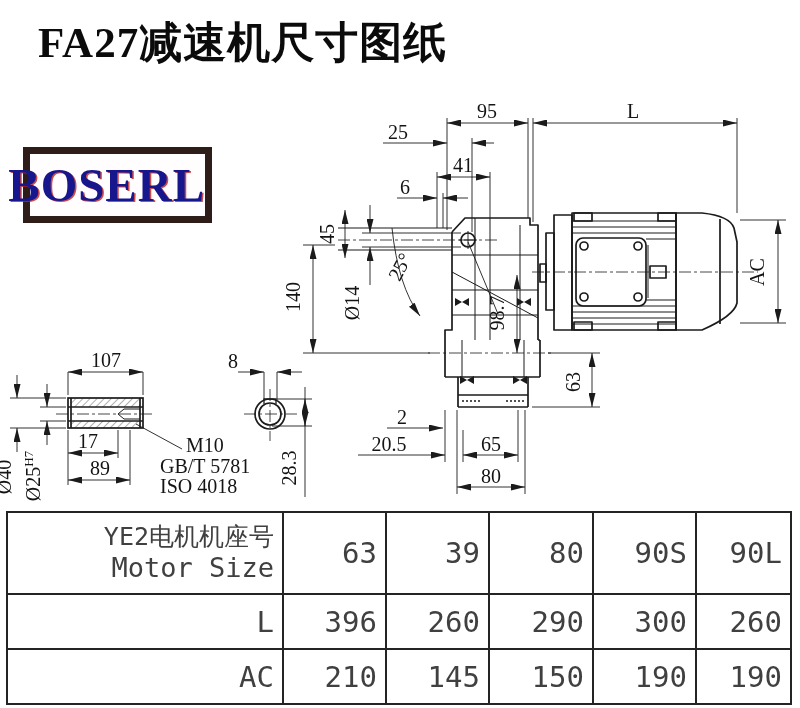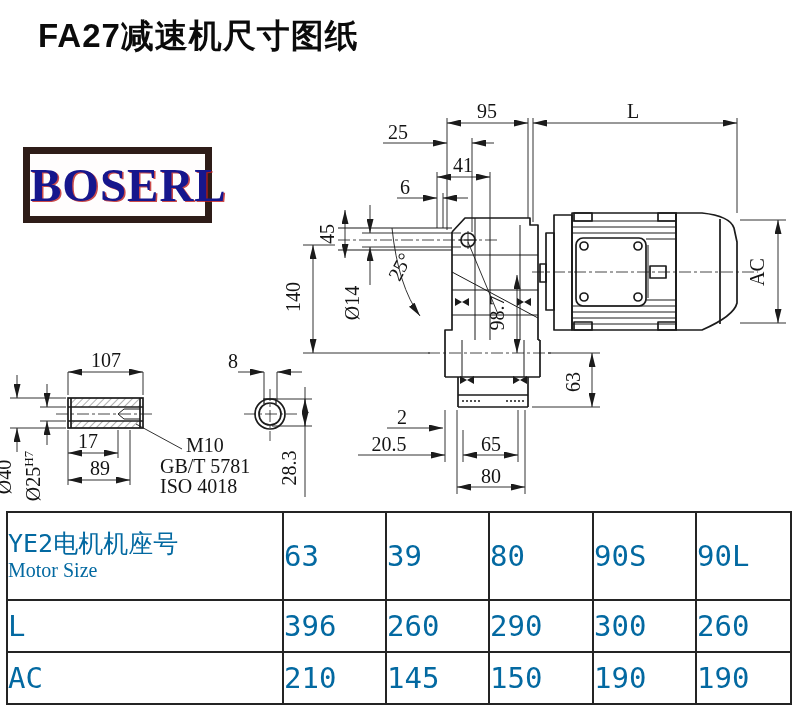--- a/index.html
+++ b/index.html
@@ -2,51 +2,51 @@
 <html><head>
 <meta charset="utf-8">
 <style>
   html,body{margin:0;padding:0;}
   body{
     width:800px;height:708px;position:relative;background:#ffffff;
     font-family:"Liberation Sans",sans-serif;color:#111;overflow:hidden;
   }
   .title{
     position:absolute;left:38px;top:14px;
-    font-family:Liberation Sans, sans-serif;
-    font-size:33px;font-weight:700;letter-spacing:1px;color:#0b0b0b;
+    font-family:Liberation Serif, serif;
+    font-size:43px;font-weight:700;letter-spacing:1px;color:#0b0b0b;
     white-space:nowrap;
   }
   .logo-box{
     position:absolute;left:23px;top:147px;width:175px;height:62px;
     border:7px solid #2e1c18;background:#fffdfd;
-    display:flex;align-items:center;justify-content:flex-start;
+    display:flex;align-items:center;justify-content:flex-end;
   }
   .logo-text{
     font-family:"Liberation Serif",serif;
     font-size:47px;font-weight:600;color:#16168d;line-height:1;
     text-shadow:1.5px 1px 0 rgba(190,30,30,.8);
     letter-spacing:1px;
   }
   svg.drawing{position:absolute;left:0;top:0;}
   svg.drawing text{
     font-family:"Liberation Serif",serif;
     font-size:20px;fill:#141414;
   }
   table.spec{
     position:absolute;left:6px;top:511px;width:784px;height:194px;
     border-collapse:collapse;table-layout:fixed;
     font-family:"DejaVu Sans Mono","DejaVu Sans",monospace;
   }
   table.spec td{
-    border:2px solid #242424;text-align:left;vertical-align:middle;
-    padding:0;color:#0369a1;
+    border:2px solid #242424;text-align:right;vertical-align:middle;
+    padding:8px;color:#404040;
   }
   td.hdr-first{font-size:25px;line-height:1.15;}
-  td.hdr-first .line2{font-size:20px;font-family:Liberation Serif, serif;}
+  td.hdr-first .line2{font-size:27px;}
   td.num{font-size:29px;}
   td.rowlabel{font-size:29px;}
 </style>
 </head>
 <body>
 
 <div class="title">FA27减速机尺寸图纸</div>
 
 <div class="logo-box">
   <span class="logo-text">BOSERL</span>

